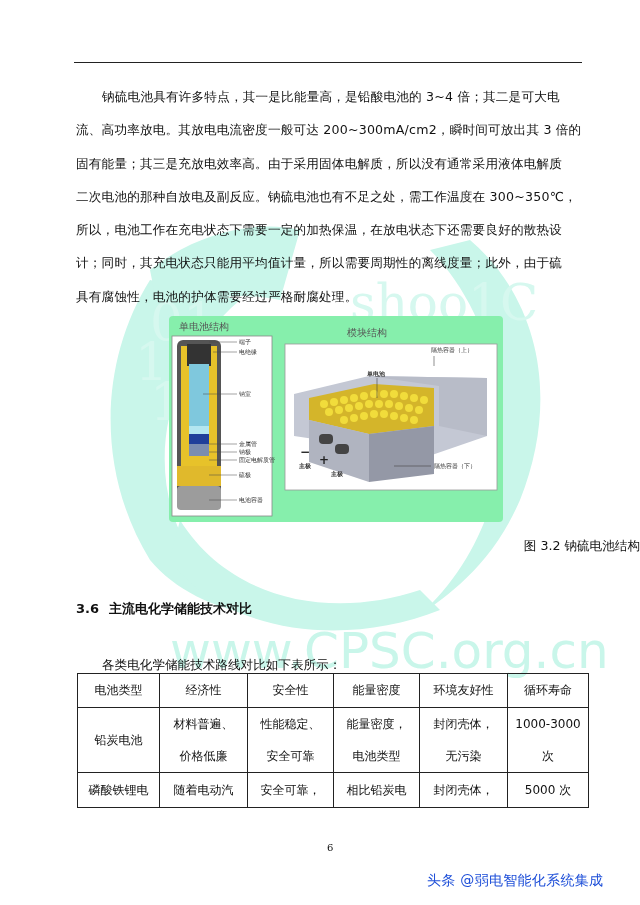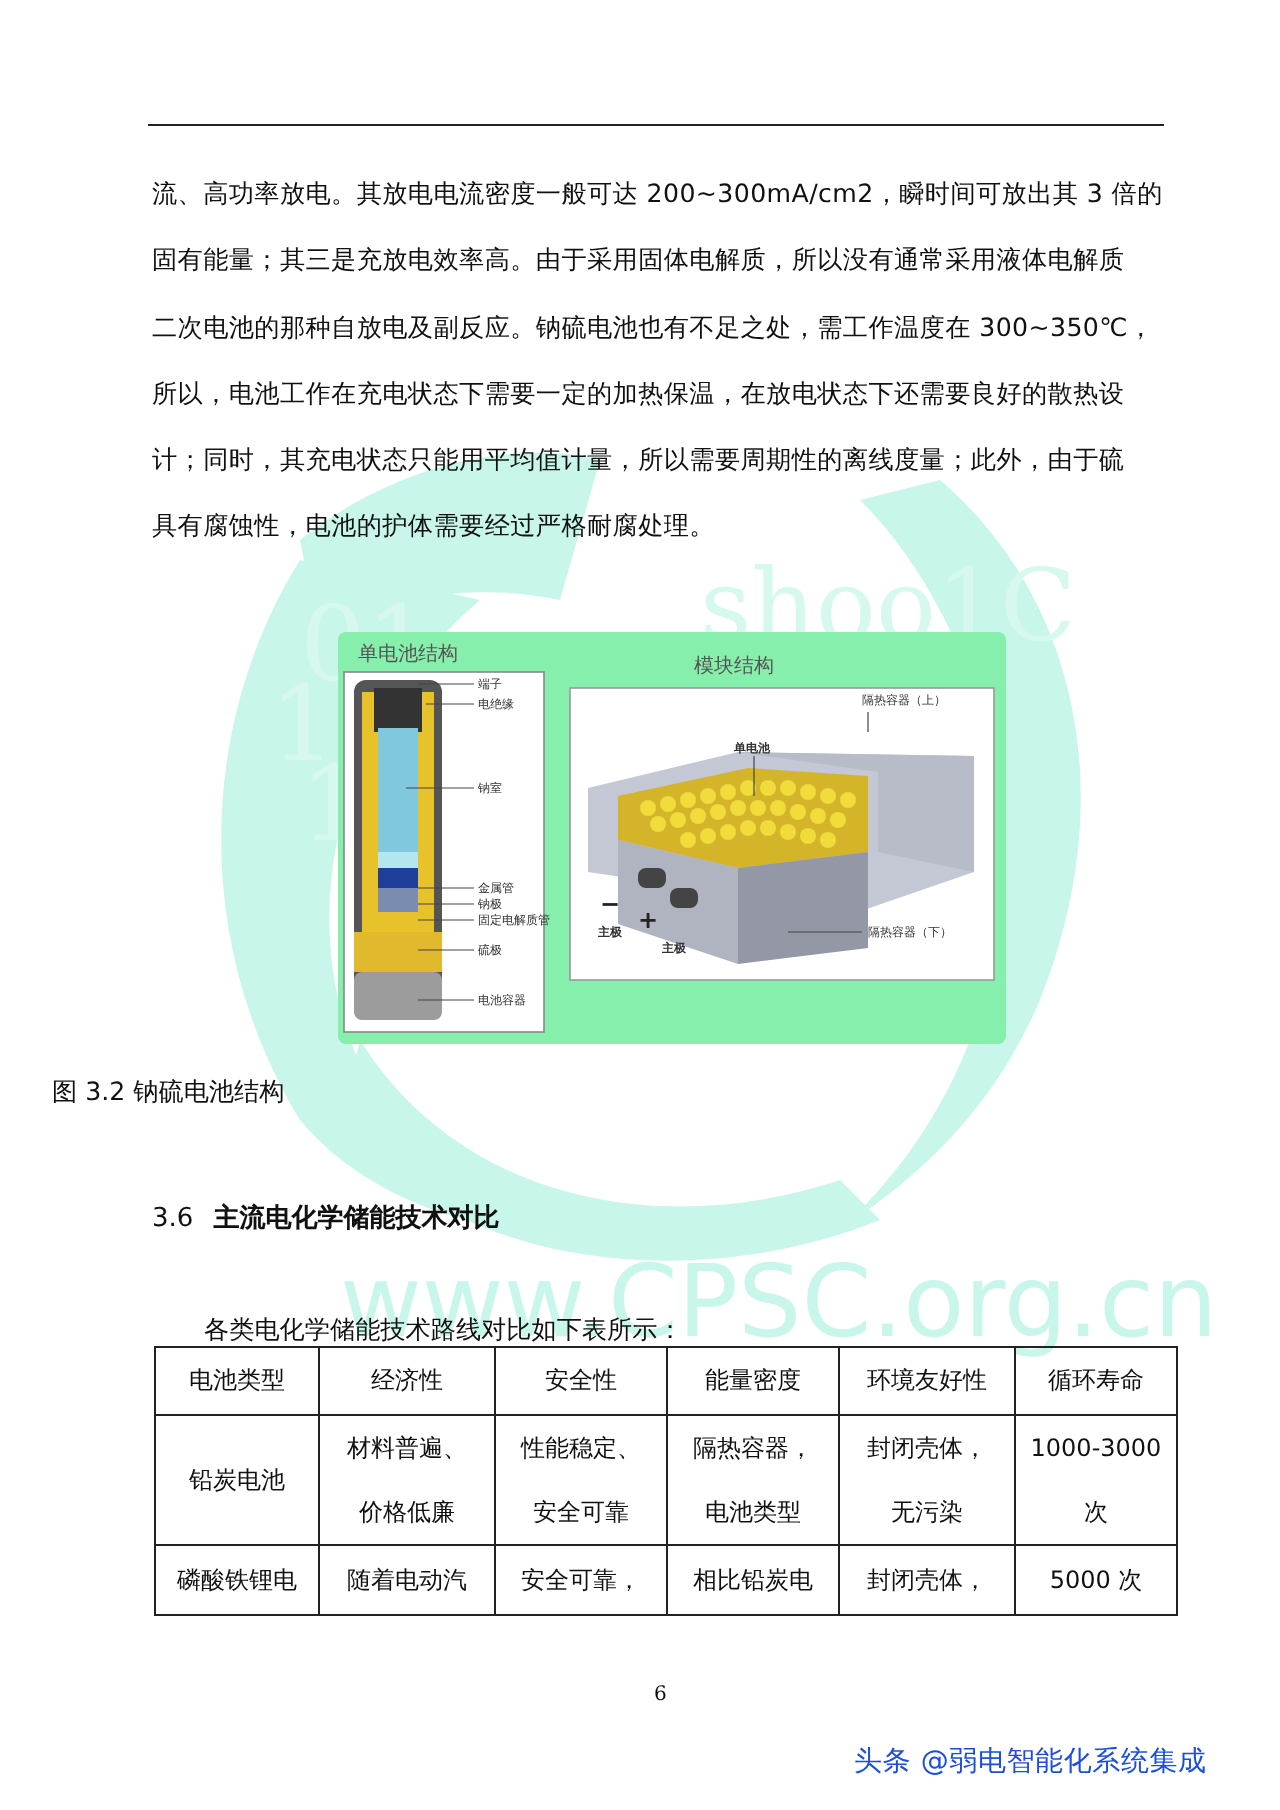--- a/index.html
+++ b/index.html
@@ -4,23 +4,23 @@
 <style>
   html, body { margin:0; padding:0; }
   body { width:640px; height:905px; background:#ffffff; position:relative; overflow:hidden;
          font-family:"DejaVu Sans","Liberation Sans",sans-serif; color:#111; }
   .wm { position:absolute; pointer-events:none; }
   .header-rule { position:absolute; left:74px; top:62px; width:508px; height:0; border-top:1.5px solid #222; }
   .para { position:absolute; left:76px; width:506px; font-size:12.6px; line-height:33.3px; letter-spacing:0.2px; }
   .para p { margin:0; white-space:nowrap; }
   .indent { padding-left:26px; }
   .fig { position:absolute; left:169px; top:316px; width:334px; height:206px; background:#86efac; border-radius:4px; }
-  .cap { position:absolute; left:0; width:640px; top:538px; text-align:left; font-size:12.6px; padding-left:26px; box-sizing:border-box; }
+  .cap { position:absolute; left:0; width:640px; top:538px; text-align:right; font-size:12.6px; padding-left:26px; box-sizing:border-box; }
   .sec { position:absolute; left:76px; top:600px; font-size:13px; font-weight:bold; }
-  .sec .num { font-weight:normal; margin-right:10px;text-align:center; }
+  .sec .num { font-weight:bold; margin-right:10px;text-align:center; }
   .intro { position:absolute; left:102px; top:645px; font-size:12.6px;margin-top:12px; }
   table.cmp { position:absolute; left:77px; top:673px; border-collapse:collapse; font-size:12px; background:transparent; }
   table.cmp td { border:1.4px solid #222; text-align:center; vertical-align:middle; padding:0 4px; white-space:nowrap; }
   table.cmp tr.h td { height:33px; }
   table.cmp tr.r1 td { height:64px; line-height:32px; }
   table.cmp tr.r2 td { height:34px; }
   .pagenum { position:absolute; left:327px; top:842px; font-size:10px; font-family:"DejaVu Serif",serif; }
   .credit { position:absolute; left:427px; top:872px; font-size:14px; color:#1d4ed8; letter-spacing:0.3px; }
   .lbl { font-size:6px; fill:#333; font-family:"DejaVu Serif",serif; }
 </style>
@@ -36,20 +36,21 @@
   <text x="135" y="380" font-size="52" fill="#d6f8ef" font-family="DejaVu Serif, serif">10</text>
   <text x="150" y="420" font-size="52" fill="#d6f8ef" font-family="DejaVu Serif, serif">10</text>
   <text x="350" y="320" font-size="50" fill="#d6f8ef" font-family="DejaVu Serif, serif">shoo1C</text>
   <text x="450" y="360" font-size="40" fill="#d6f8ef" font-family="DejaVu Serif, serif">?1</text>
   <text x="170" y="668" font-size="50" fill="#c9f6ea" font-family="DejaVu Sans, sans-serif">www.CPSC.org.cn</text>
 </svg>
 
 <div class="header-rule"></div>
 
 <div class="para" style="top:80px;">
+  <p class="indent">钠硫电池具有许多特点，其一是比能量高，是铅酸电池的 3~4 倍；其二是可大电</p>
   <p>流、高功率放电。其放电电流密度一般可达 200~300mA/cm2，瞬时间可放出其 3 倍的</p>
   <p>固有能量；其三是充放电效率高。由于采用固体电解质，所以没有通常采用液体电解质</p>
   <p>二次电池的那种自放电及副反应。钠硫电池也有不足之处，需工作温度在  300~350℃，</p>
   <p>所以，电池工作在充电状态下需要一定的加热保温，在放电状态下还需要良好的散热设</p>
   <p>计；同时，其充电状态只能用平均值计量，所以需要周期性的离线度量；此外，由于硫</p>
   <p>具有腐蚀性，电池的护体需要经过严格耐腐处理。</p>
 </div>
 
 <div class="fig">
   <svg width="334" height="206">
@@ -157,21 +158,21 @@
     <td style="width:79px">经济性</td>
     <td style="width:77px">安全性</td>
     <td style="width:77px">能量密度</td>
     <td style="width:79px">环境友好性</td>
     <td style="width:72px">循环寿命</td>
   </tr>
   <tr class="r1">
     <td><span>铅炭电池</span></td>
     <td><span>材料普遍、</span><br><span>价格低廉</span></td>
     <td><span>性能稳定、</span><br><span>安全可靠</span></td>
-    <td><span>隔热容器，</span><br><span>电池类型</span></td>
+    <td><span>能量密度，</span><br><span>电池类型</span></td>
     <td><span>封闭壳体，</span><br><span>无污染</span></td>
     <td><span>1000-3000</span><br><span>次</span></td>
   </tr>
   <tr class="r2">
     <td><span>磷酸铁锂电</span></td>
     <td><span>随着电动汽</span></td>
     <td><span>安全可靠，</span></td>
     <td><span>相比铅炭电</span></td>
     <td><span>封闭壳体，</span></td>
     <td><span>5000 次</span></td>

